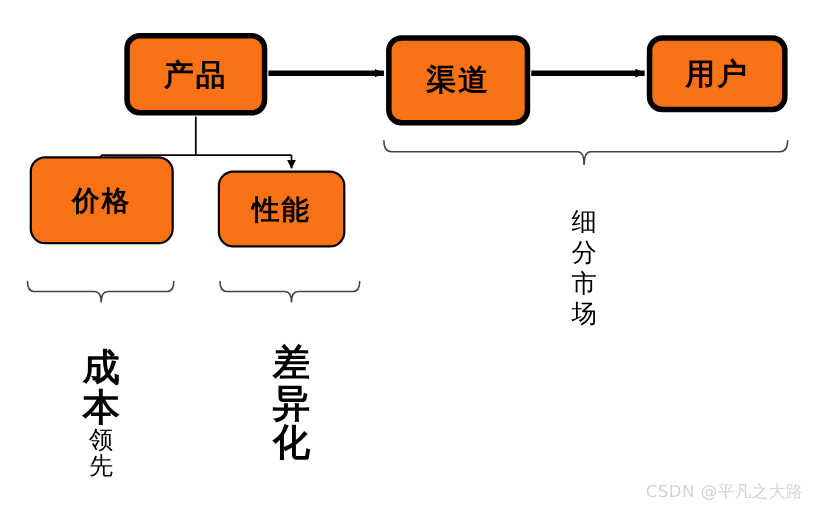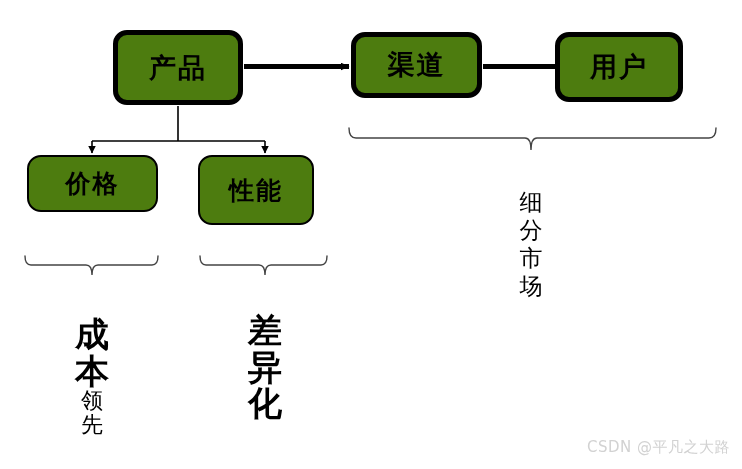--- a/index.html
+++ b/index.html
@@ -20,21 +20,21 @@
   .svg-layer {
     position: absolute;
     left: 0;
     top: 0;
     width: 742px;
     height: 469px;
   }
   .node-box {
     position: absolute;
     box-sizing: border-box;
-    background: #4d7c0f;
+    background: #f97316;
     display: flex;
     align-items: center;
     justify-content: center;
     color: #000000;
     font-weight: bold;
     letter-spacing: 2px;
     z-index: 3;
   }
   .node-primary {
     border: 5px solid #000000;
@@ -110,29 +110,29 @@
 
     <path d="M200,256 q0,9 6,9 L259,265 q6,0 6,10 q0,-10 6,-10 L321,265 q6,0 6,-9" fill="none" stroke="#444444" stroke-width="1.4" stroke-linecap="round"></path>
 
     <path d="M349,128 q0,10 7,10 L525,138 q6,0 6,12 q0,-12 6,-12 L709,138 q7,0 7,-10" fill="none" stroke="#444444" stroke-width="1.4" stroke-linecap="round"></path>
   </svg>
 
   <div class="node-box node-primary" style="left:113px; top:30px; width:130px; height:75px;">
     <span>产品</span>
   </div>
 
-  <div class="node-box node-primary" style="left:351px; top:32px; width:131px; height:66px;">
+  <div class="node-box node-primary" style="left:351px; top:32px; width:131px; height:82px;">
     <span>渠道</span>
   </div>
 
-  <div class="node-box node-primary" style="left:555px; top:32px; width:128px; height:70px;">
+  <div class="node-box node-primary" style="left:588px; top:32px; width:128px; height:70px;">
     <span>用户</span>
   </div>
 
-  <div class="node-box node-secondary" style="left:27px; top:155px; width:131px; height:57px;">
+  <div class="node-box node-secondary" style="left:27px; top:142px; width:131px; height:80px;">
     <span>价格</span>
   </div>
 
   <div class="node-box node-secondary" style="left:198px; top:155px; width:116px; height:70px;">
     <span>性能</span>
   </div>
 
   <div class="vtext" style="left:62px; top:316px; width:60px;">
     <span class="ch size-lg">成</span>
     <span class="ch size-lg">本</span>

